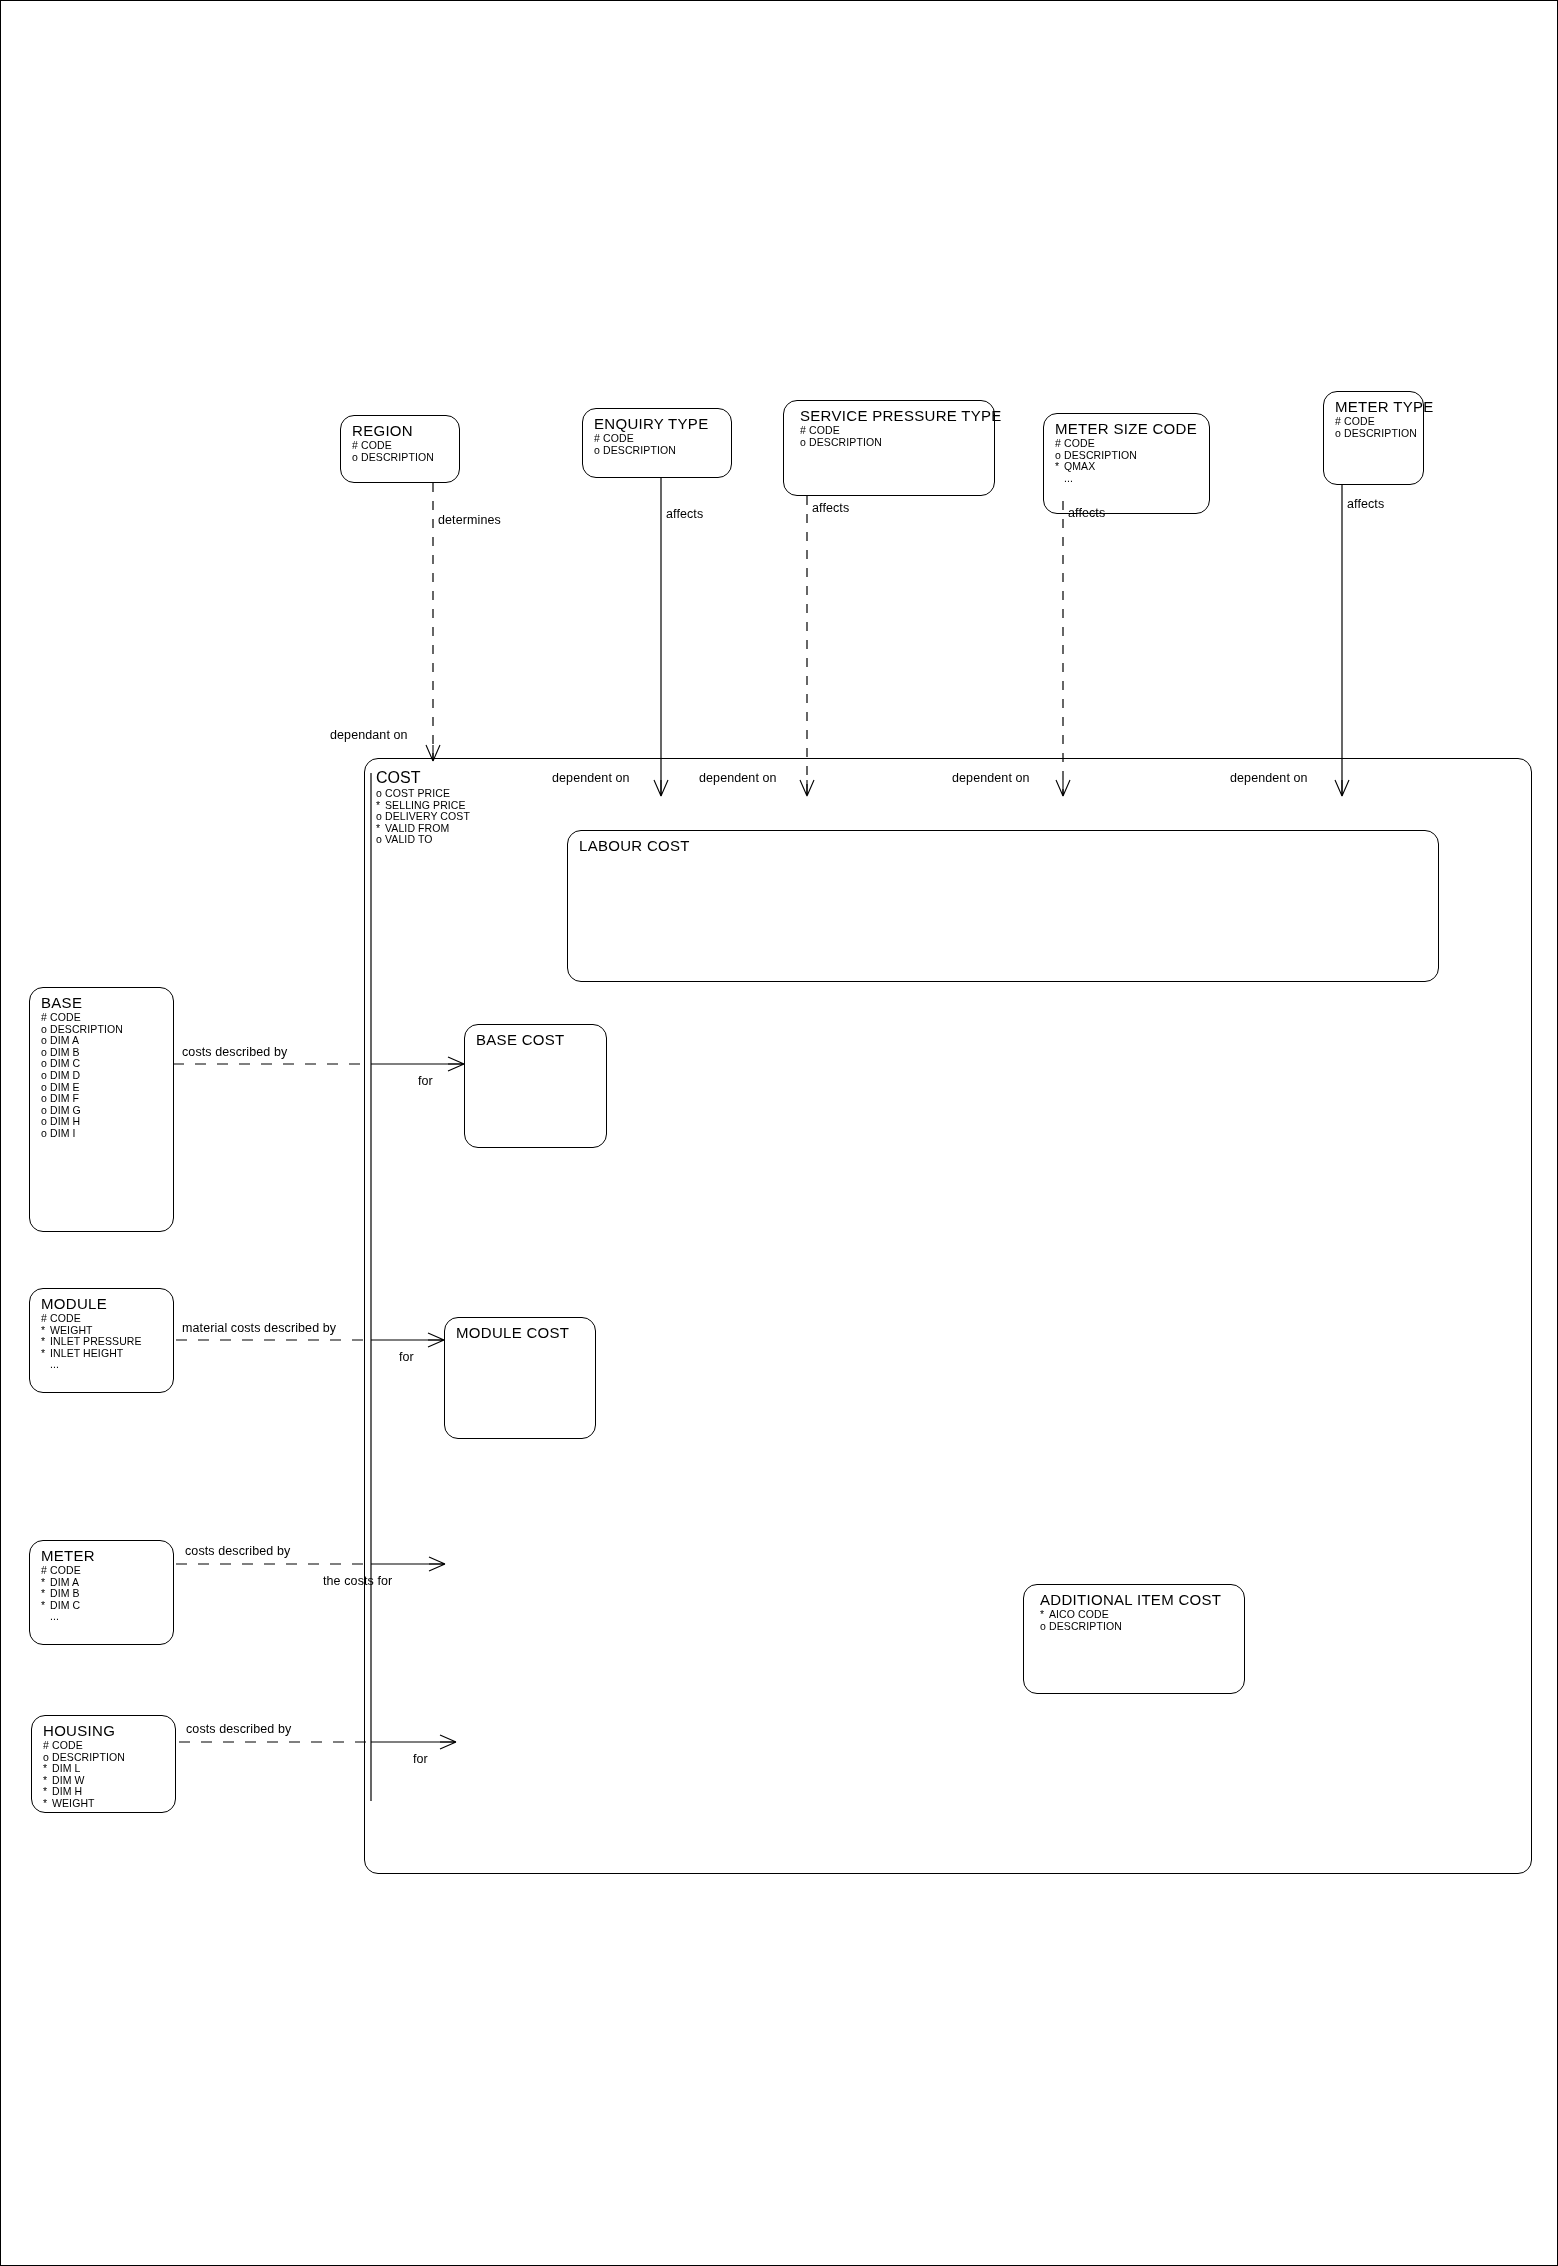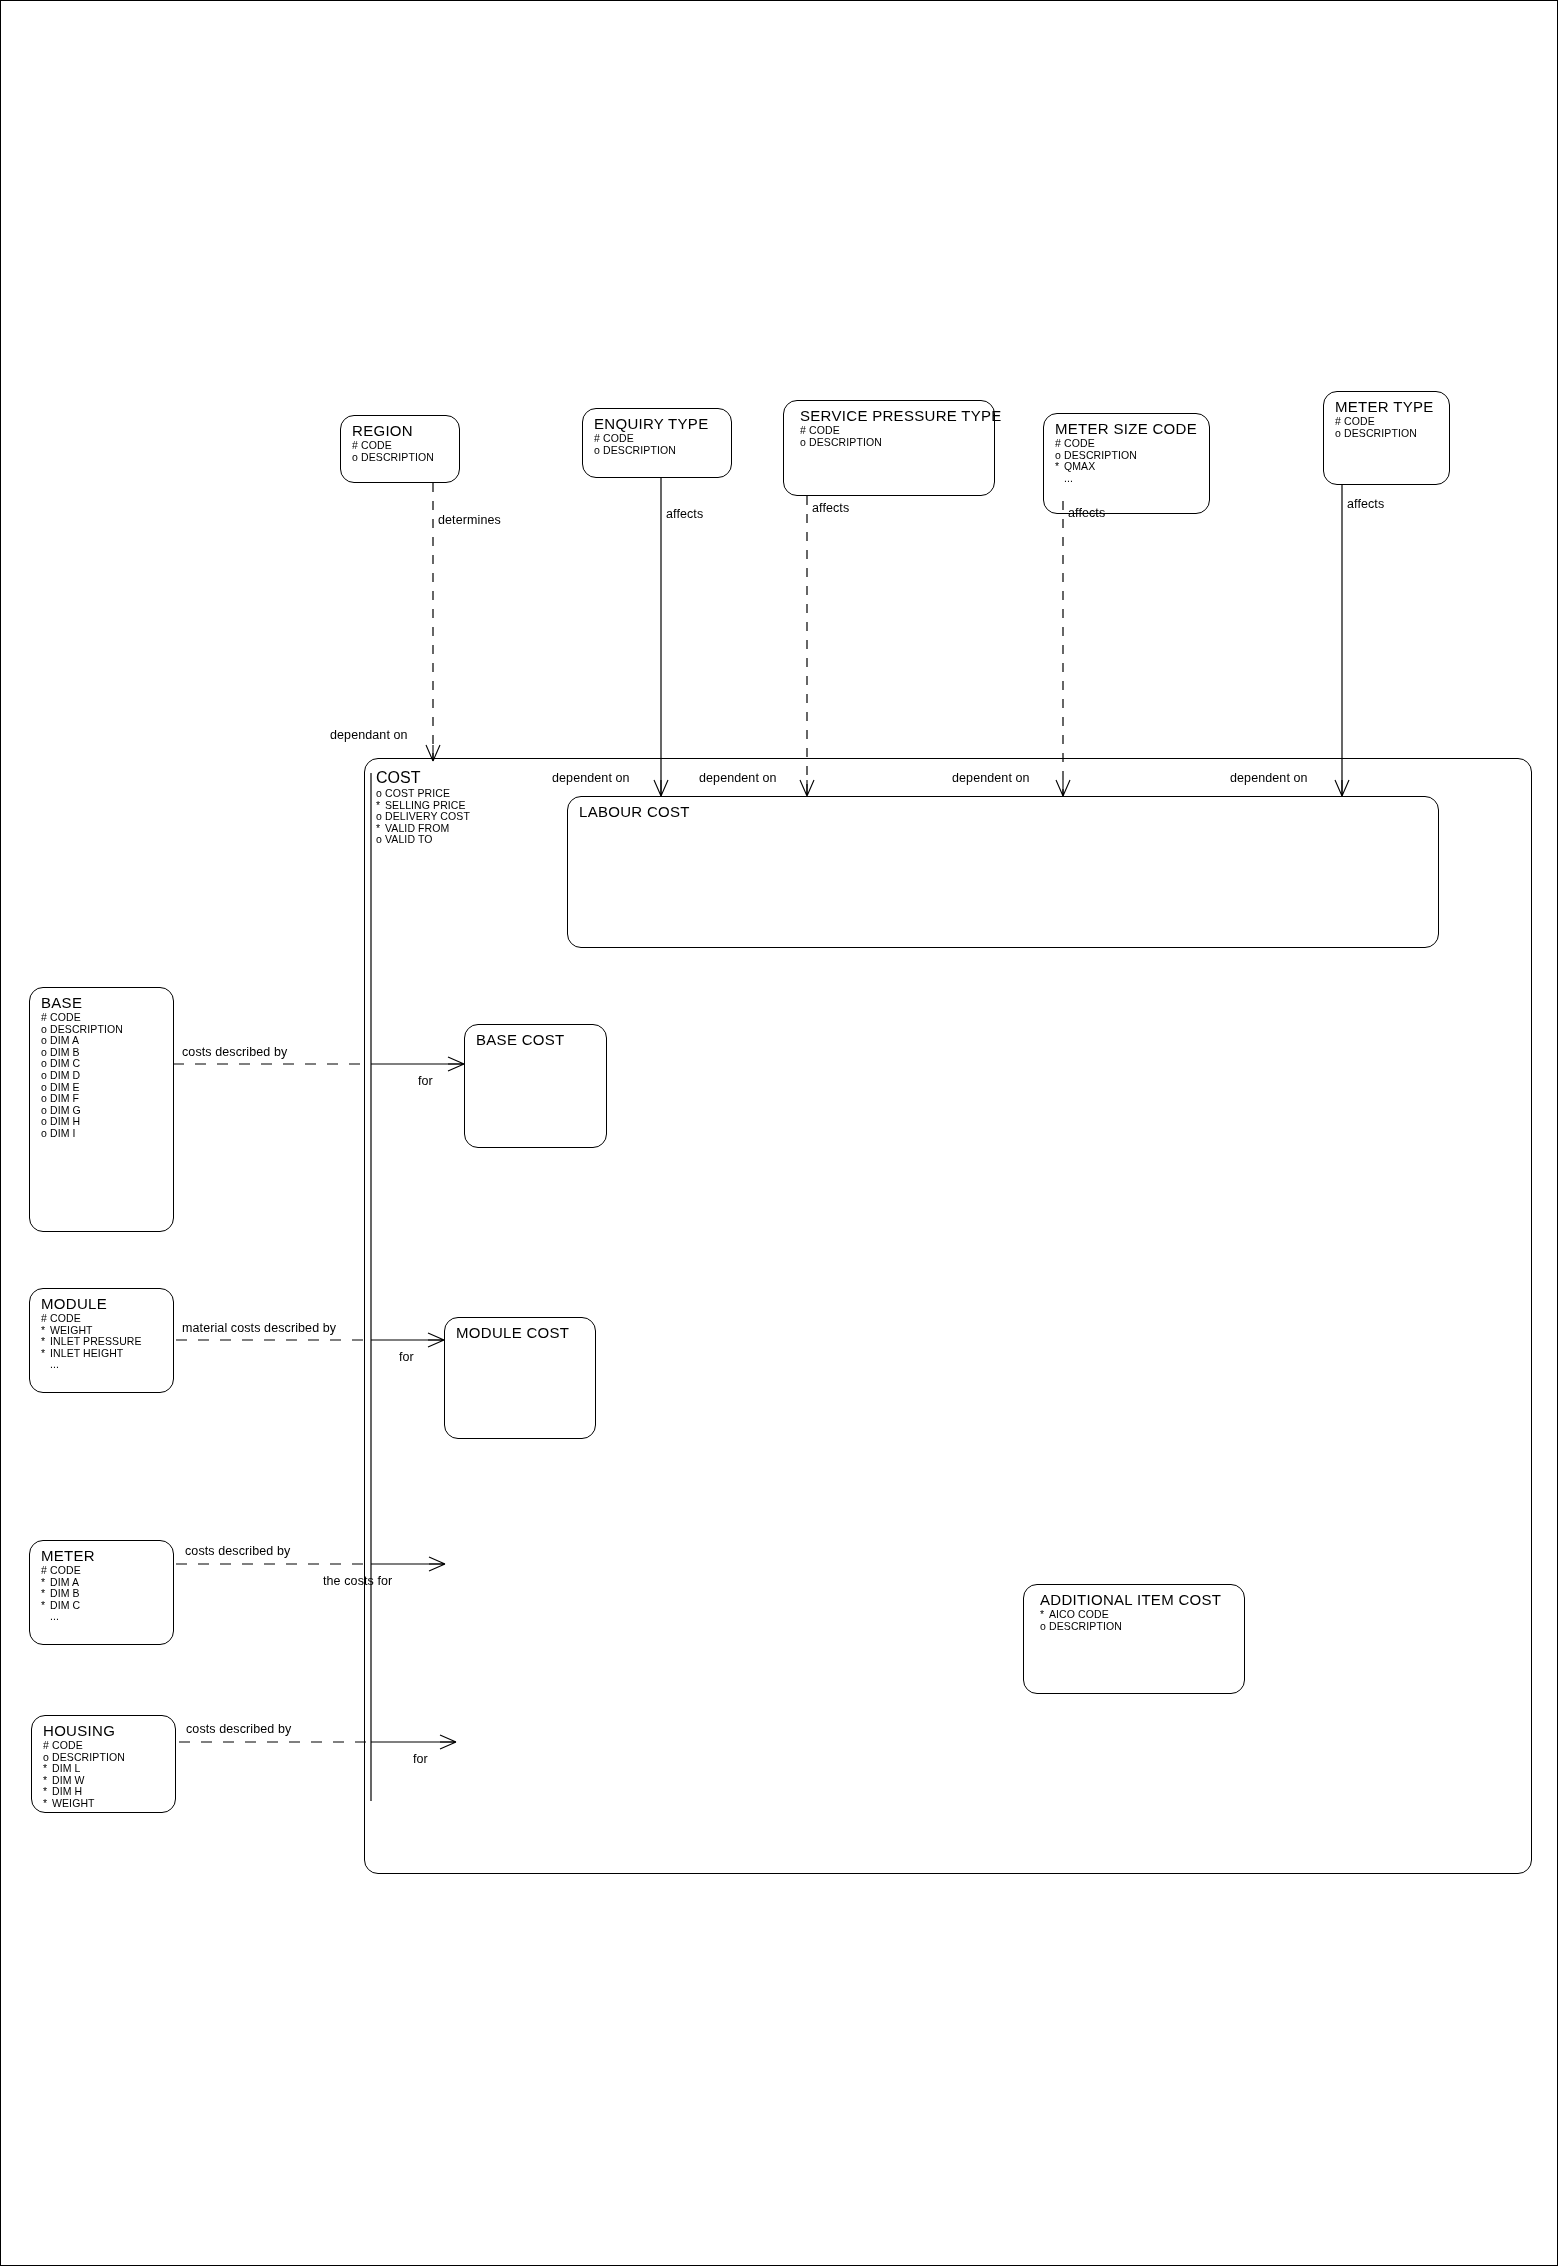--- a/index.html
+++ b/index.html
@@ -123,21 +123,21 @@
   <div class="entity" style="left:1042px;top:412px;width:167px;height:101px;">
     <div class="ename">METER SIZE CODE</div>
     <div class="attrs">
       <div class="attr"><span class="mk">#</span><span>CODE</span></div>
       <div class="attr"><span class="mk">o</span><span>DESCRIPTION</span></div>
       <div class="attr"><span class="mk">*</span><span>QMAX</span></div>
       <div class="attr"><span class="mk"></span><span>...</span></div>
     </div>
   </div>
 
-  <div class="entity" style="left:1322px;top:390px;width:127px;height:94px;">
+  <div class="entity" style="left:1322px;top:390px;width:101px;height:94px;">
     <div class="ename">METER TYPE</div>
     <div class="attrs">
       <div class="attr"><span class="mk">#</span><span>CODE</span></div>
       <div class="attr"><span class="mk">o</span><span>DESCRIPTION</span></div>
     </div>
   </div>
 
   <div class="reltext" style="left:437px;top:512px;">determines</div>
   <div class="reltext" style="left:665px;top:506px;">affects</div>
   <div class="reltext" style="left:811px;top:500px;">affects</div>
@@ -157,21 +157,21 @@
     <div class="ename">COST</div>
     <div class="attrs">
       <div class="attr"><span class="mk">o</span><span>COST PRICE</span></div>
       <div class="attr"><span class="mk">*</span><span>SELLING PRICE</span></div>
       <div class="attr"><span class="mk">o</span><span>DELIVERY COST</span></div>
       <div class="attr"><span class="mk">*</span><span>VALID FROM</span></div>
       <div class="attr"><span class="mk">o</span><span>VALID TO</span></div>
     </div>
   </div>
 
-  <div class="entity" style="left:566px;top:795px;width:872px;height:152px;">
+  <div class="entity" style="left:566px;top:829px;width:872px;height:152px;">
     <div class="ename">LABOUR COST</div>
   </div>
 
   <div class="entity" style="left:28px;top:986px;width:145px;height:245px;">
     <div class="ename">BASE</div>
     <div class="attrs">
       <div class="attr"><span class="mk">#</span><span>CODE</span></div>
       <div class="attr"><span class="mk">o</span><span>DESCRIPTION</span></div>
       <div class="attr"><span class="mk">o</span><span>DIM A</span></div>
       <div class="attr"><span class="mk">o</span><span>DIM B</span></div>

